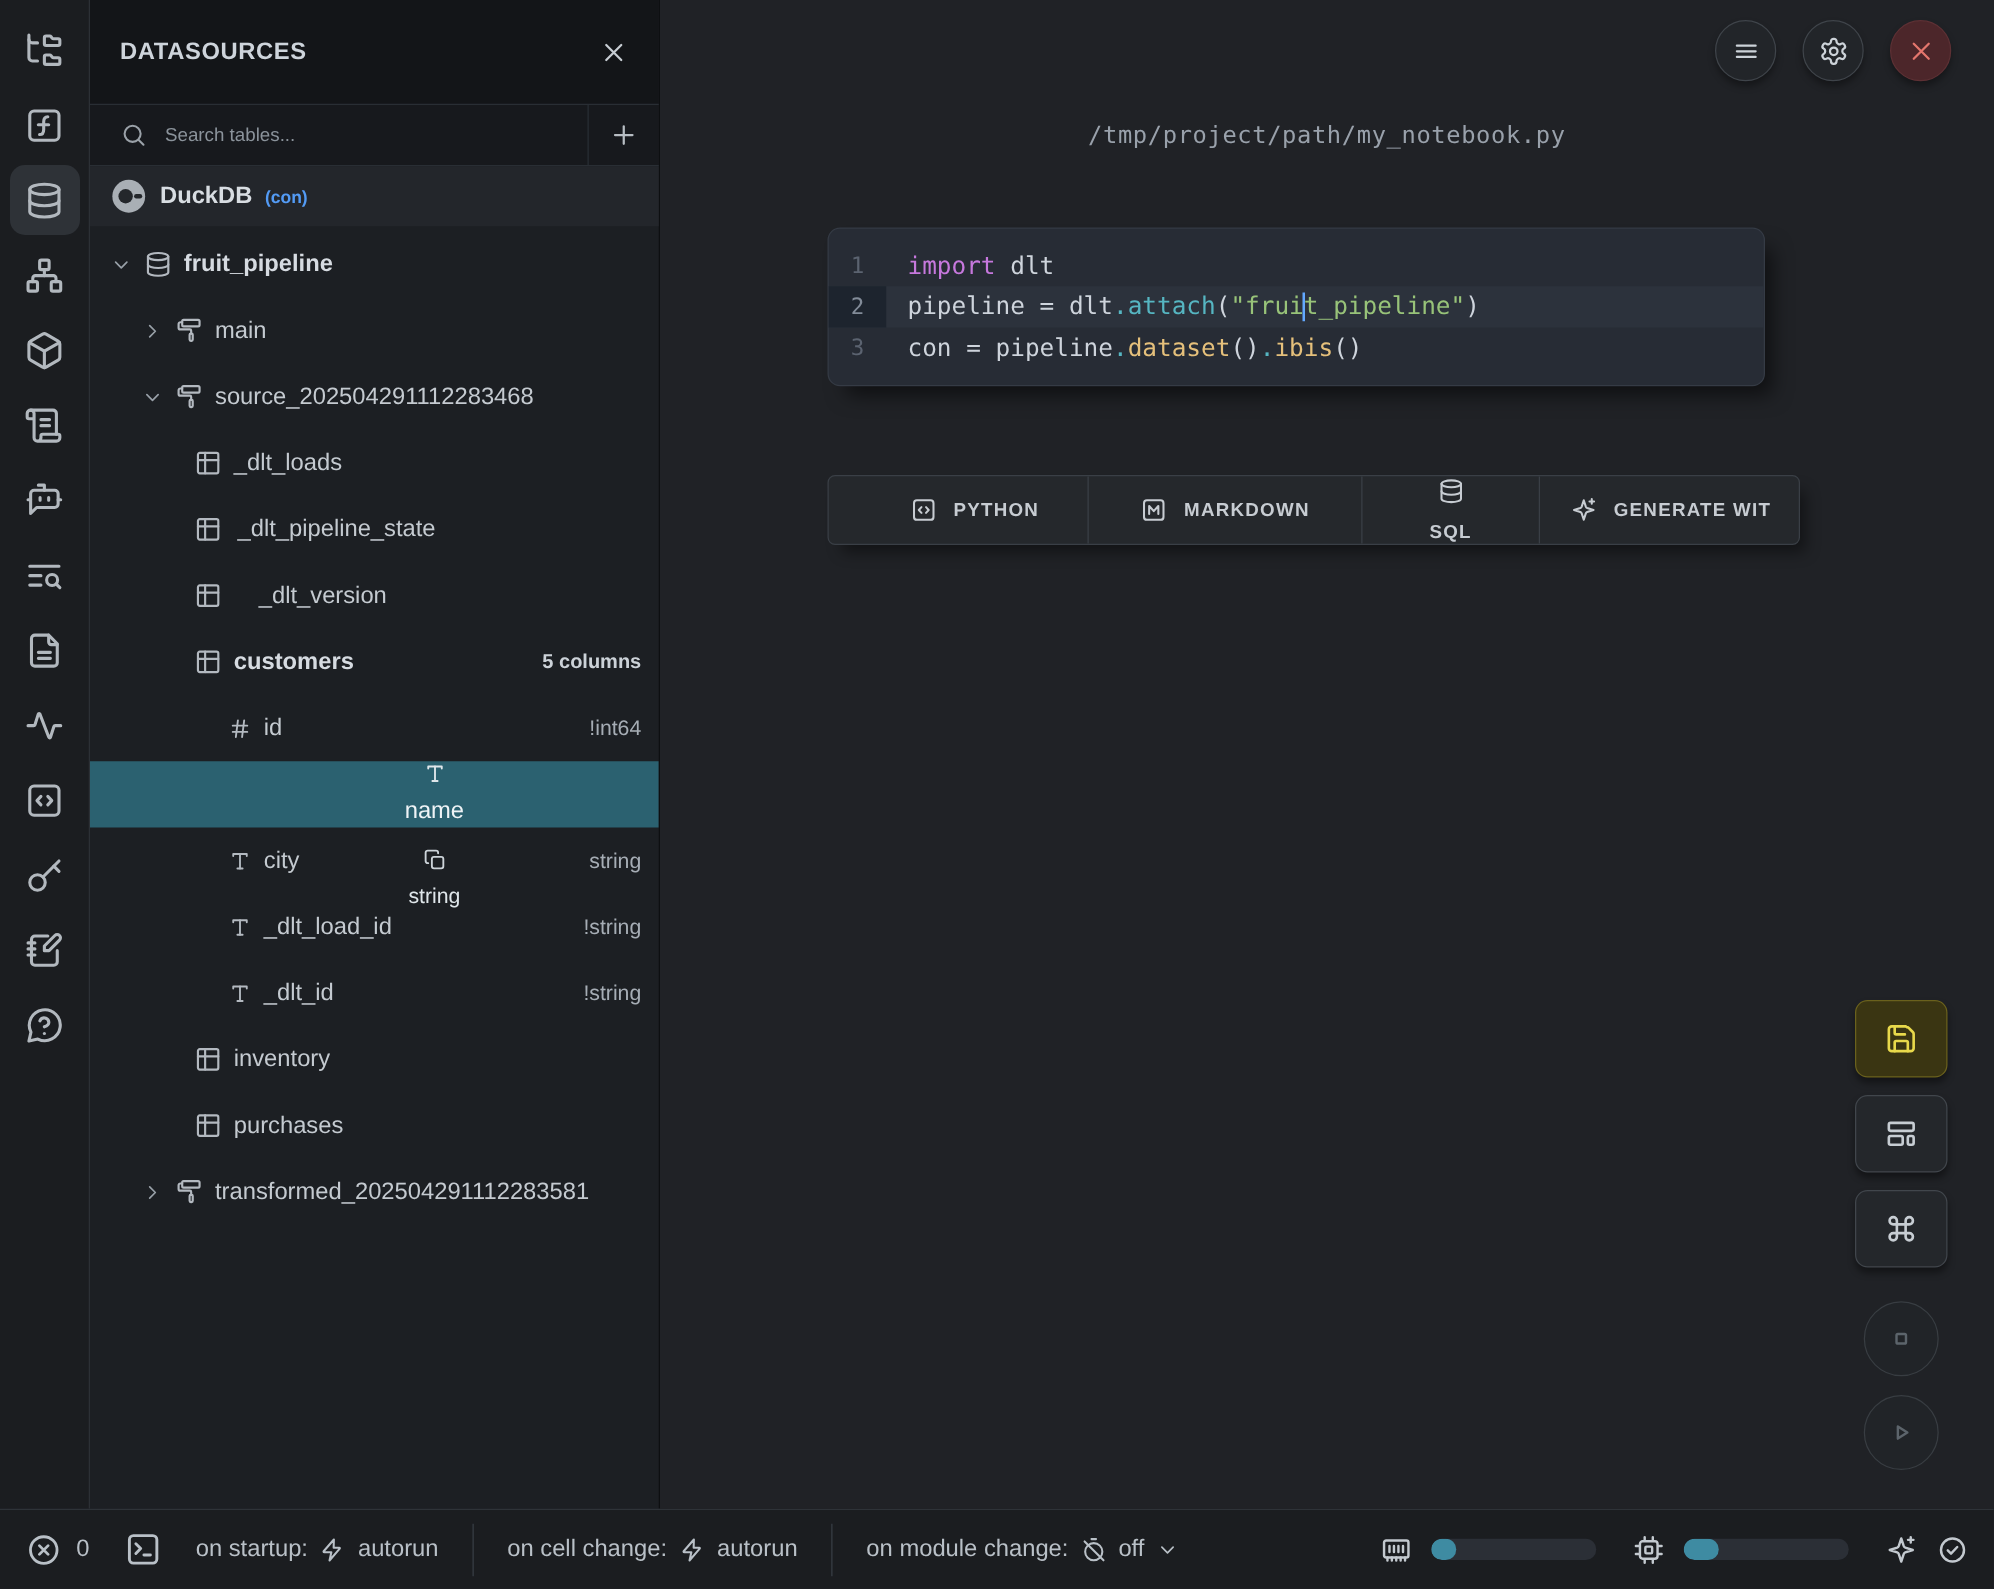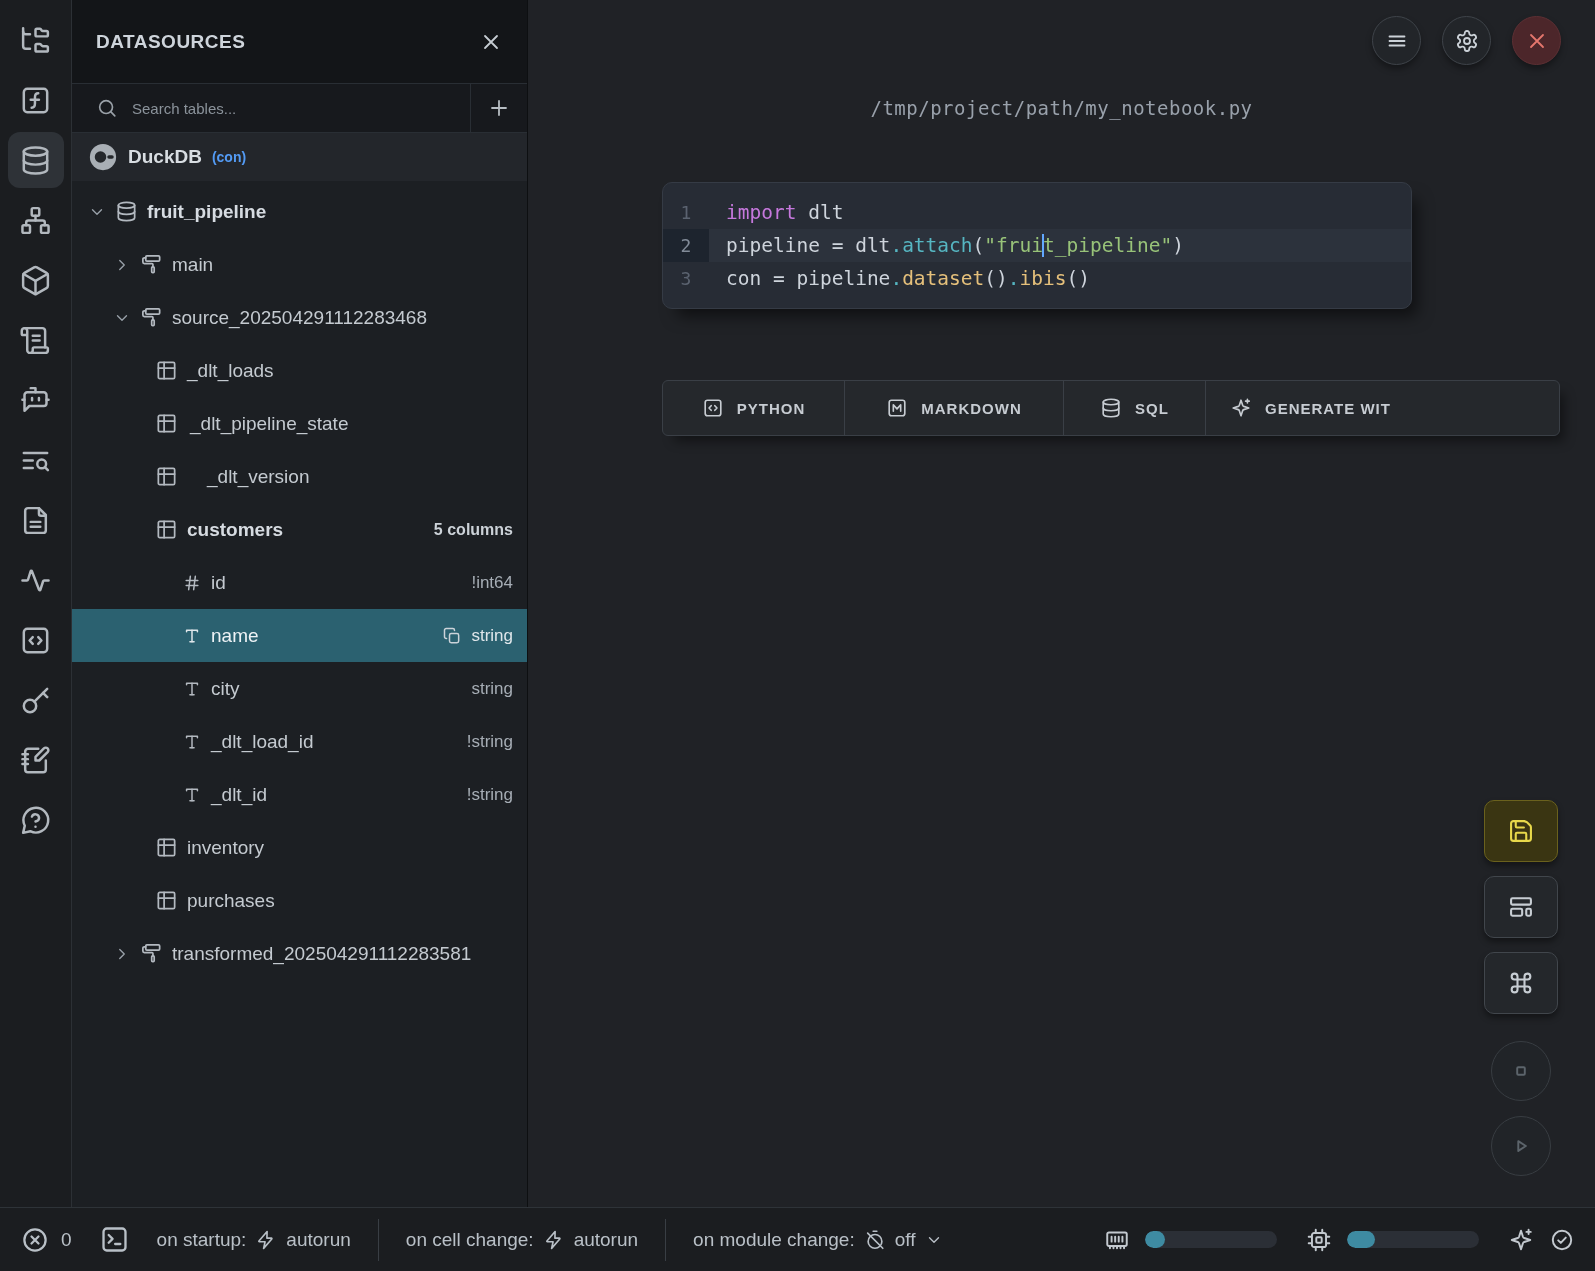--- a/index.html
+++ b/index.html
@@ -72,21 +72,21 @@
   .row .chev svg { width:18px; height:18px; }
   .row .ricon { flex:none; color:#b3b9c0; }
   .row .ricon svg { width:23px; height:23px; }
   .row.k-column .ricon svg { width:20px; height:20px; }
   .row .sp { flex:1; }
   .row .rlbl { font-size:17px; color:#a6adb5; flex:none; }
   .row .rstrong { font-size:16px; font-weight:700; color:#ccd2d8; }
   .row .cicon { color:#ccd3d9; flex:none; }
   .row .cicon svg { width:20px; height:20px; }
   .row.bold .lbl { font-weight:700; color:#d6dbe1; }
-  .row.selected { background:#2b6170; }
+  .row.selected { background:#2b6170;flex-direction:column; }
   .row.selected .lbl { color:#eef3f6; }
   .row.selected .rlbl { color:#dfe6ea; }
   .row.selected .ricon { color:#dfe6ea; }
 
   
   .main { flex:1; position:relative; background:#202226; }
 
   .top-actions { position:absolute; top:16px; right:34px; display:flex; gap:21px; }
   .circ-btn {
     width:49px; height:49px; border-radius:50%;
@@ -117,24 +117,25 @@
   .code-line.active { background:#2c323c; }
   .code-line.active .gutter { background:#1d242e; color:#828b98; }
   .tok-kw  { color:#c678dd; }
   .tok-fg  { color:#ced4dc; }
   .tok-cy  { color:#56b6c2; }
   .tok-str { color:#98c379; }
   .tok-fn  { color:#e5c07b; }
   .cursor  { display:inline-block; width:2px; height:23px; background:#62a8ff; vertical-align:middle; margin:0 -1px; position:relative; top:-1px; }
 
   .btn-row {
-    margin-top:71px; height:56px; width:898px;
+    margin-top:71px; height:56px; width:778px;
     display:flex; overflow:hidden;
     background:#25282c; border:1px solid #3a3f46; border-radius:6px;
     box-shadow:8px 9px 12px -4px rgba(0,0,0,.45);
+    padding-left:26px;
   }
   .seg {
     flex:none; display:flex; align-items:center; justify-content:center; gap:13px;
     border-right:1px solid #3a3f46; color:#c7ccd2; cursor:pointer;
     font-weight:700; font-size:15px; letter-spacing:1px; white-space:nowrap;
     padding:0 24px;
   }
   .seg:last-child { border-right:none; }
   .seg svg { width:22px; height:22px; }
 
@@ -601,21 +602,21 @@
           </div>
           <div class="seg" style="width: 219px;">
             <span class="i">
               <svg viewBox="0 0 24 24" fill="none" stroke="currentColor" stroke-width="1.8" stroke-linecap="round" stroke-linejoin="round">
                 <rect x="3.5" y="3.5" width="17" height="17" rx="2.5"></rect>
                 <path d="M8 15.5v-7l4 4.5 4-4.5v7"></path>
               </svg>
             </span>
             <span>MARKDOWN</span>
           </div>
-          <div class="seg" style="width: 142px;">
+          <div class="seg" style="width: 142px; flex-direction: column;">
             <span class="i">
               <svg viewBox="0 0 24 24" fill="none" stroke="currentColor" stroke-width="1.8" stroke-linecap="round" stroke-linejoin="round">
                 <ellipse cx="12" cy="5.5" rx="8.5" ry="3"></ellipse>
                 <path d="M3.5 5.5v13c0 1.66 3.8 3 8.5 3s8.5-1.34 8.5-3v-13"></path>
                 <path d="M3.5 12c0 1.66 3.8 3 8.5 3s8.5-1.34 8.5-3"></path>
               </svg>
             </span>
             <span>SQL</span>
           </div>
           <div class="seg">

